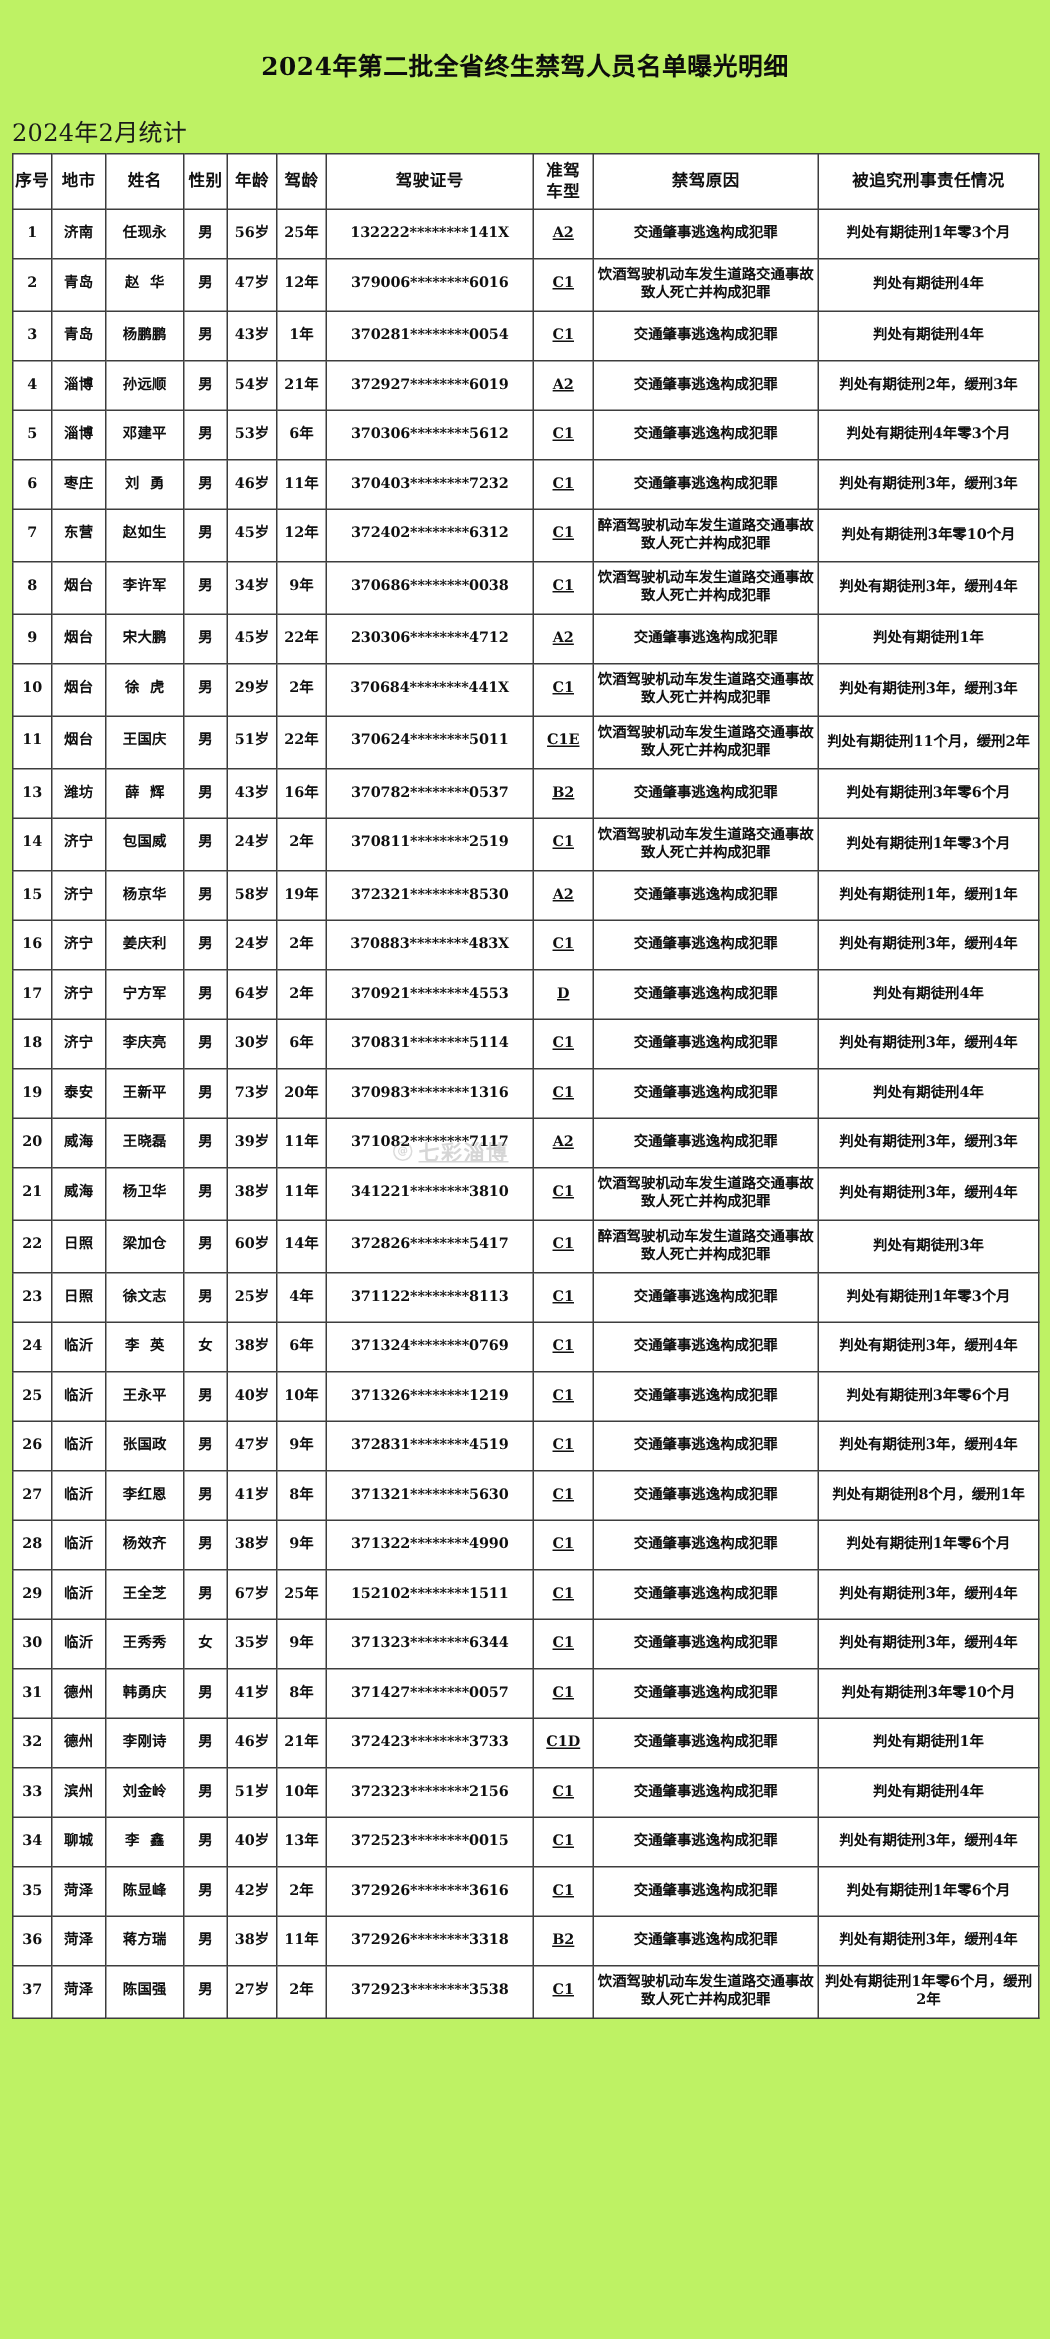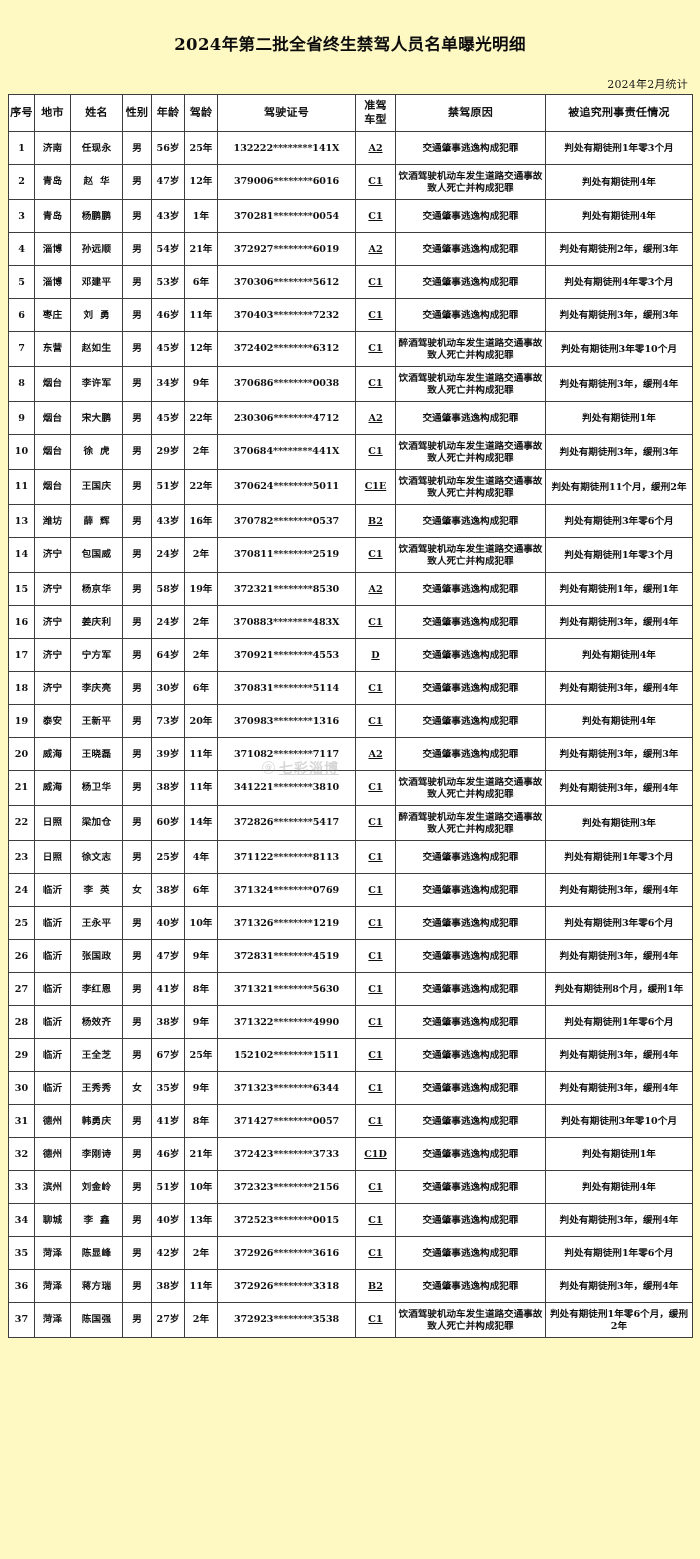--- a/index.html
+++ b/index.html
@@ -13,39 +13,39 @@
     font-family: "DejaVu Serif", "Liberation Serif", serif;
     color: #111111;
     -webkit-font-smoothing: antialiased;
   }
   .page {
     position: relative;
     width: 700px;
     min-height: 1559px;
     box-sizing: border-box;
     padding: 0 8px 10px 8px;
-    background: #fef9c3;
+    background: #bef264;
     overflow: hidden;
   }
 
   
   .doc-title {
     text-align: center;
     font-size: 16.5px;
     font-weight: bold;
     letter-spacing: 0.4px;
     padding: 34px 0 0 0;
     line-height: 1.3;
     color: #0d0d0d;
   }
 
   
   .stat-note-row {
-    text-align: right;
-    font-size: 11px;
+    text-align: left;
+    font-size: 16px;
     padding: 20px 4px 3px 0;
     color: #1a1a1a;
     letter-spacing: 0.2px;
   }
 
   
   table.ban-table {
     width: 684px;
     border-collapse: collapse;
     table-layout: fixed;

